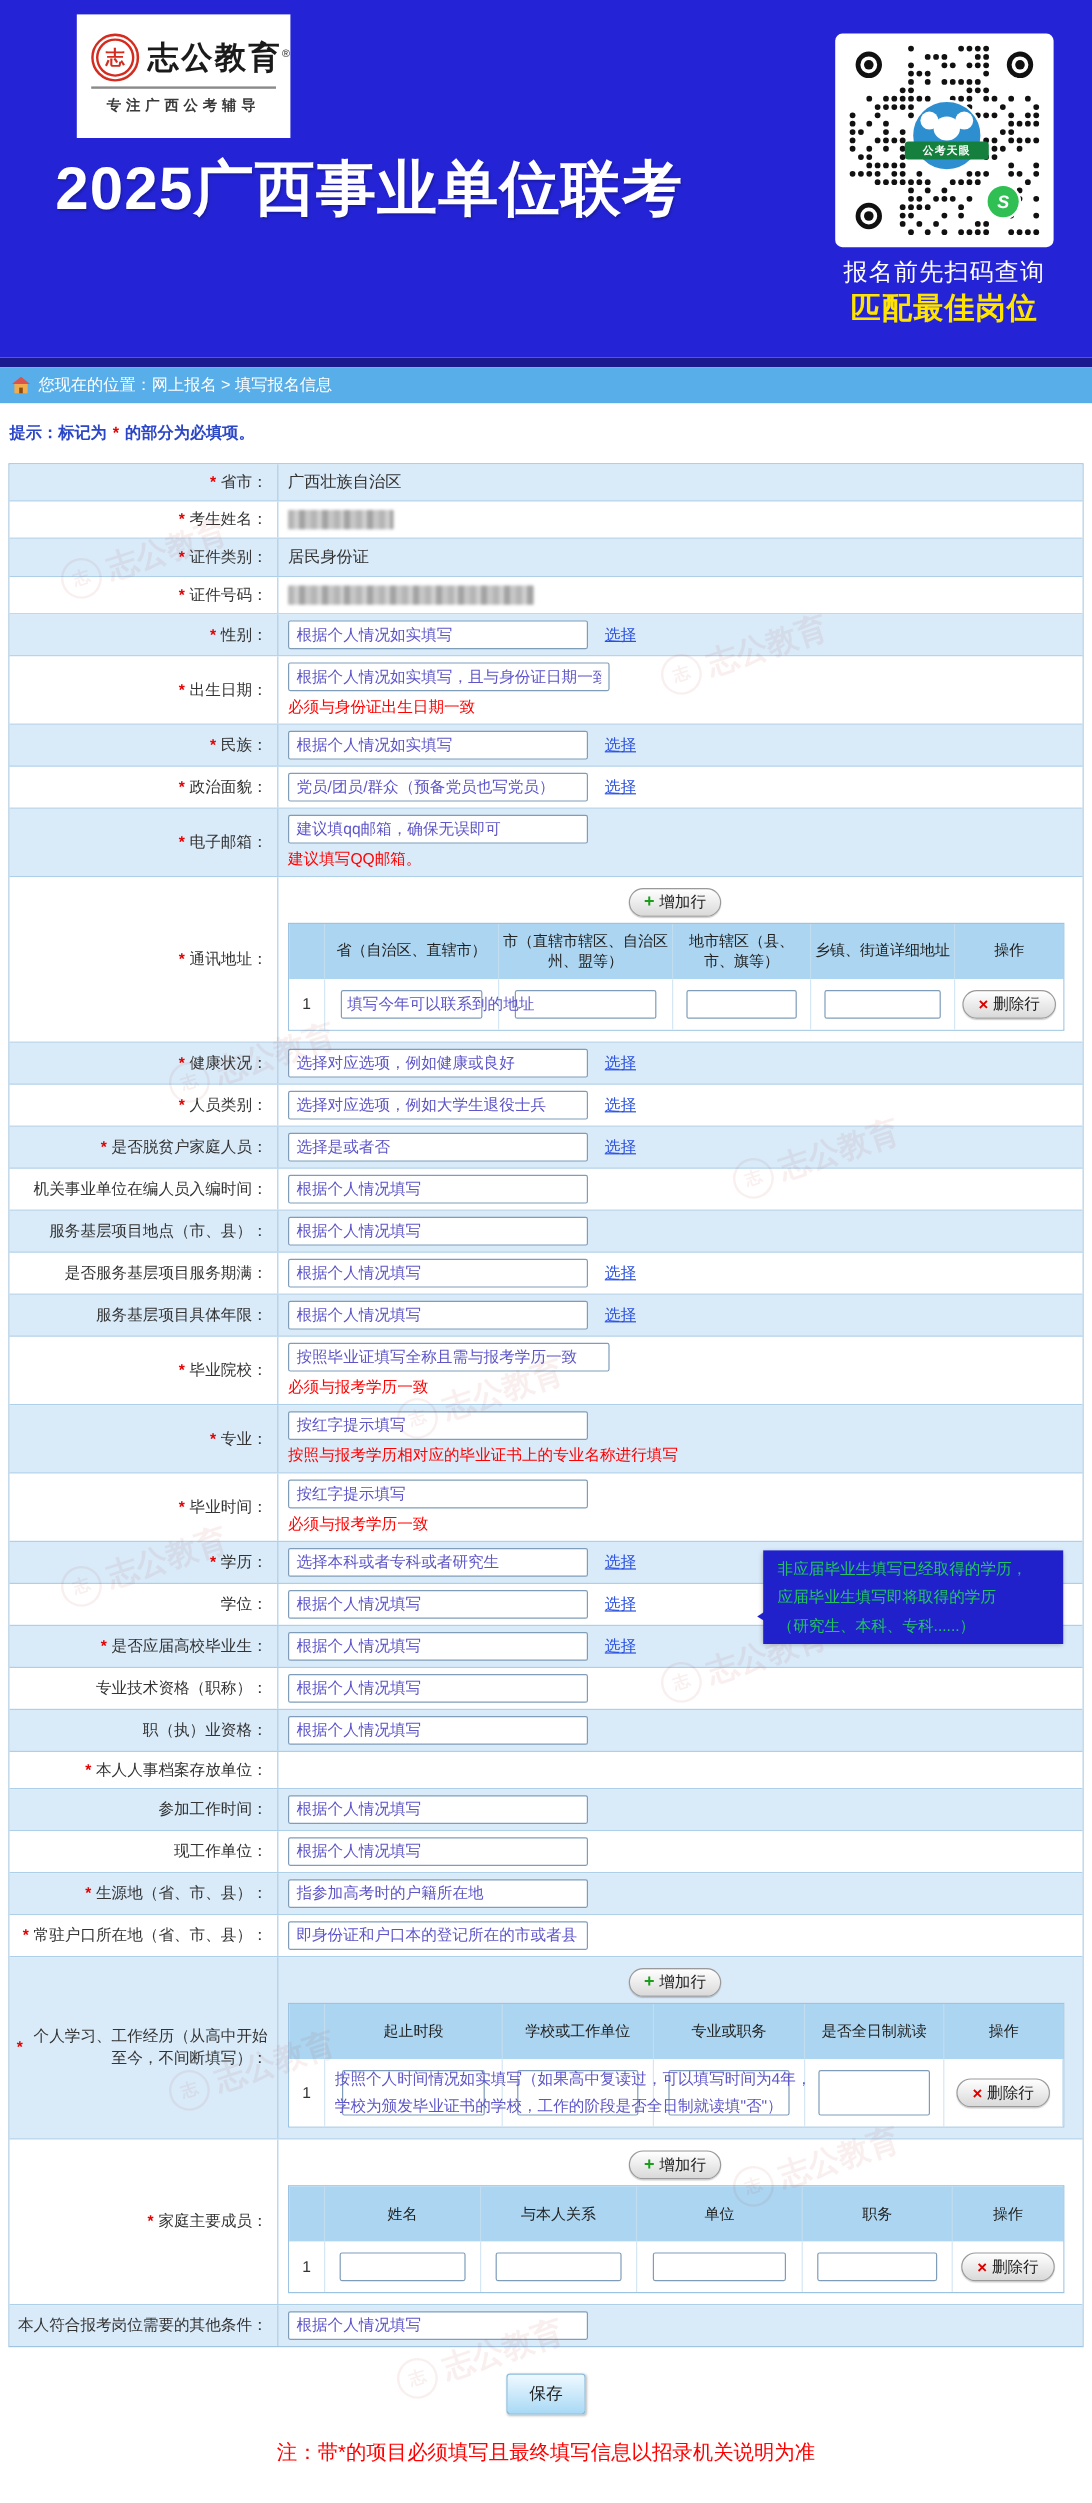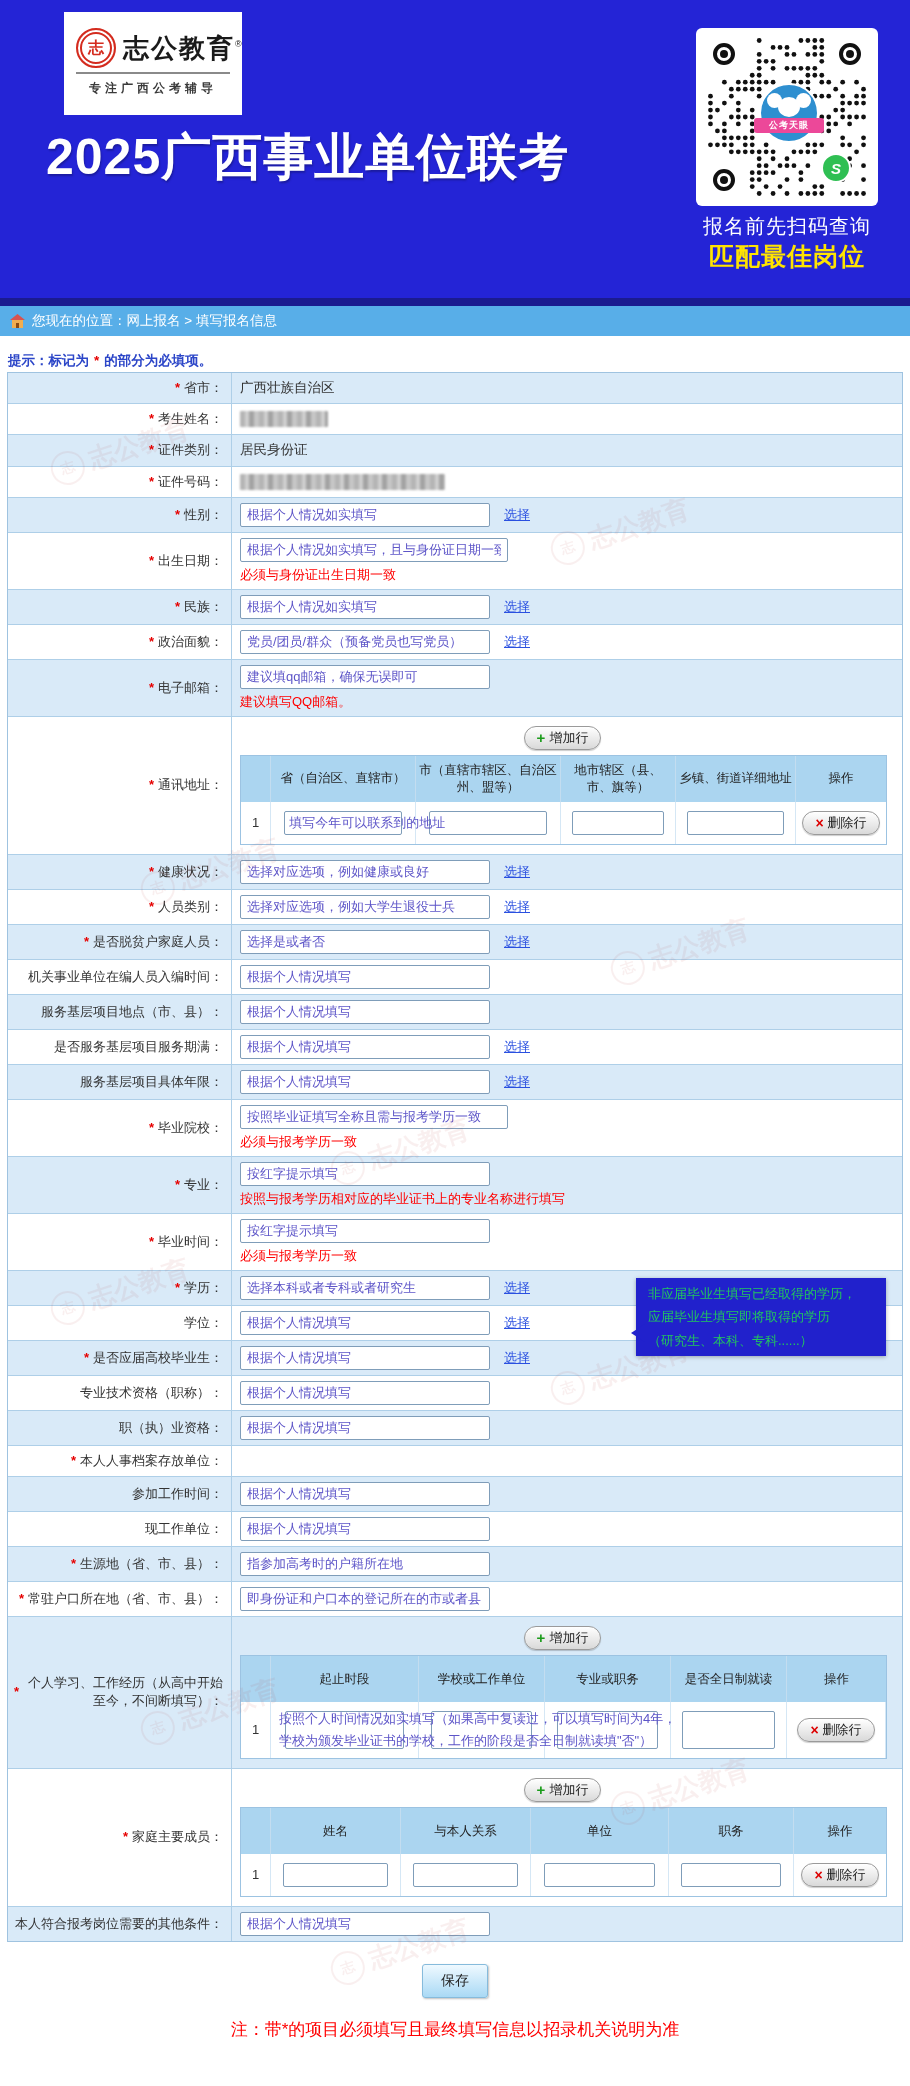--- a/index.html
+++ b/index.html
@@ -12,28 +12,28 @@
   .brand{font-size:26px;font-weight:900;color:#1a1a1a;letter-spacing:2px;white-space:nowrap;}
   .brand sup{font-size:9px;font-weight:400;}
   .tagline{border-top:2px solid #8a8a8a;margin:4px 12px 0;padding-top:6px;font-size:12px;letter-spacing:4px;color:#3a3a3a;font-weight:bold;text-align:center;white-space:nowrap;}
   .main-title{position:absolute;left:46px;top:128px;color:#fff;font-weight:900;font-size:50px;line-height:1.17;letter-spacing:1px;text-shadow:1px 2px 2px rgba(0,0,0,.25);}
   .qr-card{position:absolute;right:32px;top:28px;width:182px;height:178px;background:#fff;border-radius:6px;display:flex;align-items:center;justify-content:center;}
   .qr-inner{position:relative;width:160px;height:160px;}
   .koala{position:absolute;left:52px;top:46px;width:56px;height:56px;background:#2e8fd0;border-radius:50%;border:2px solid #fff;}
   .koala .ear{position:absolute;width:15px;height:15px;background:#fff;border-radius:50%;top:8px;}
   .koala .ear.l{left:6px;} .koala .ear.r{right:6px;}
   .koala .face{position:absolute;left:17px;top:12px;width:22px;height:20px;background:#fff;border-radius:50%;}
-  .koala .banner-tag{position:absolute;left:50%;transform:translateX(-50%);bottom:8px;background:#ec4899;color:#fff;font-size:9px;font-weight:bold;white-space:nowrap;padding:1px 15px;border-radius:3px;letter-spacing:1px;}
+  .koala .banner-tag{position:absolute;left:50%;transform:translateX(-50%);bottom:8px;background:#15803d;color:#fff;font-size:9px;font-weight:bold;white-space:nowrap;padding:1px 15px;border-radius:3px;letter-spacing:1px;}
   .wx-badge{position:absolute;right:16px;bottom:14px;width:26px;height:26px;border-radius:50%;background:#2fbf53;border:2px solid #fff;color:#fff;font-weight:900;font-size:15px;display:flex;align-items:center;justify-content:center;font-style:italic;}
   .qr-cap1{position:absolute;right:30px;top:213px;width:186px;color:#fff;font-size:20px;text-align:center;letter-spacing:1px;}
   .qr-cap2{position:absolute;right:30px;top:240px;width:186px;color:#ffe400;font-size:25px;font-weight:900;text-align:center;letter-spacing:1px;}
   
   .navy{height:8px;background:#1b1b8f;}
   .crumb{height:30px;background:#58aee8;color:#fff;display:flex;align-items:center;gap:7px;padding-left:10px;font-size:13.5px;}
-  .tip-line{padding:16px 8px 2px;font-size:13.5px;font-weight:bold;color:#2c46c8;}
+  .tip-line{padding:16px 8px 16px;font-size:13.5px;font-weight:bold;color:#2c46c8;}
   .tip-line .star{color:#e60000;margin:0 5px;}
   
   .formwrap{margin:0 7px;border:1px solid #9fc3e0;position:relative;background:#fff;}
   .frow{display:flex;background:#fff;border-bottom:1px solid #aecfe8;}
   .frow:last-child{border-bottom:none;}
   .frow.alt{background:#d9eaf8;}
   .lcell{flex:0 0 224px;width:224px;box-sizing:border-box;display:flex;justify-content:flex-end;align-items:center;text-align:right;padding:6px 8px 6px 6px;border-right:1px solid #aecfe8;font-size:13px;color:#333;line-height:1.4;}
   .lcell .star{color:#e60000;margin-right:4px;font-weight:bold;flex:0 0 auto;}
   .vcell{flex:1;padding:5px 8px;display:flex;align-items:center;gap:10px;min-height:24px;position:relative;box-sizing:border-box;}
   .vcell.col{flex-direction:column;align-items:flex-start;justify-content:center;gap:4px;}

